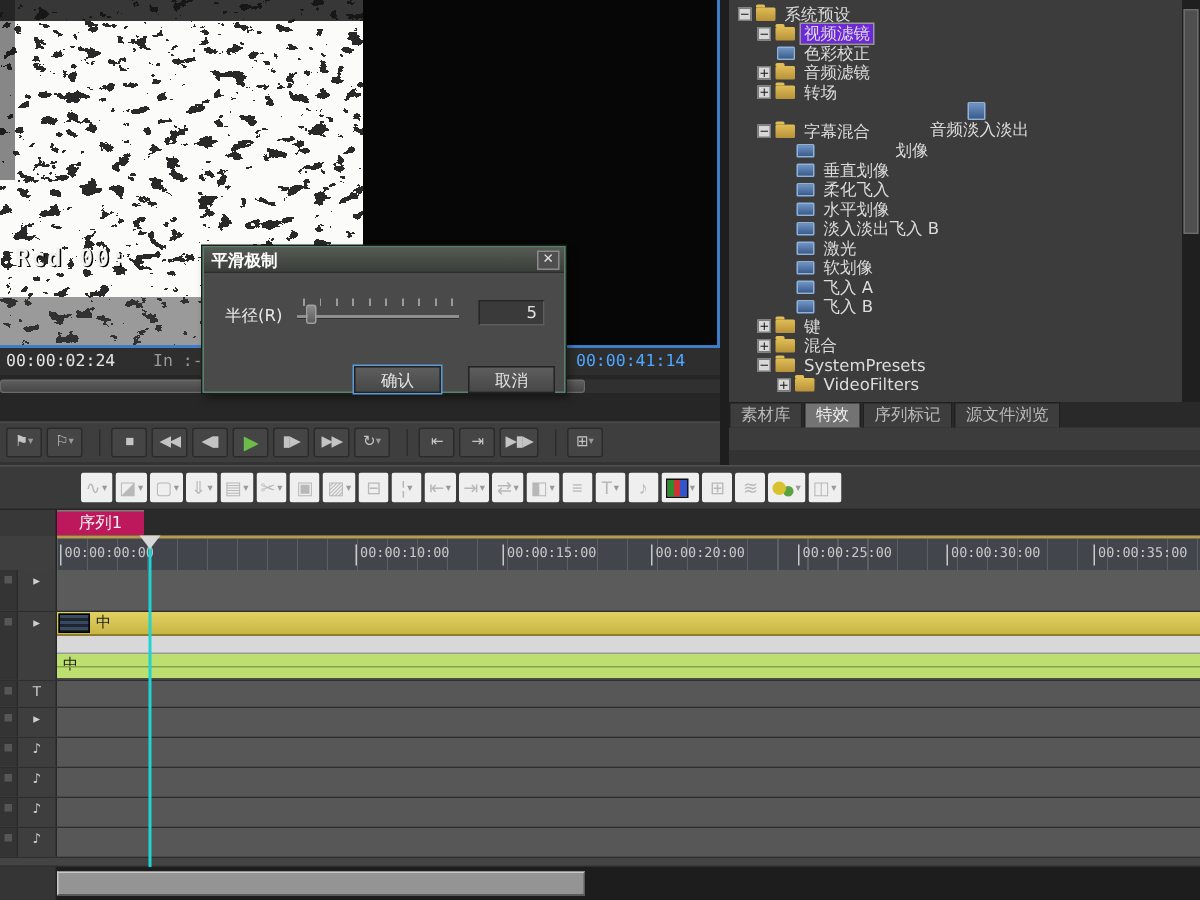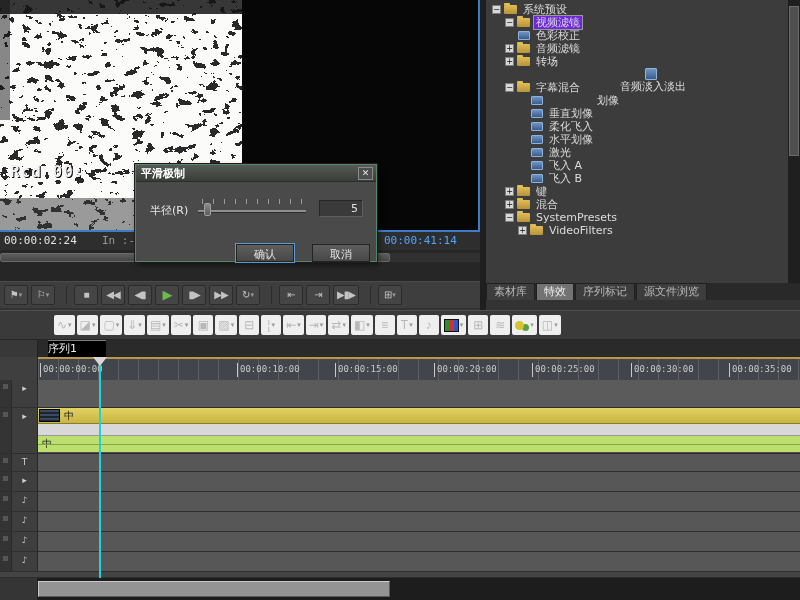--- a/index.html
+++ b/index.html
@@ -38,39 +38,39 @@
   .exp{width:9px;height:9px;background:#d8d8d8;border:1px solid #7c7c7c;color:#111;font-size:8px;line-height:8px;
        text-align:center;margin-right:3px;box-sizing:border-box;flex:0 0 9px;}
   .fold{width:13px;height:9px;background:linear-gradient(#e0bd55,#b8923a);border-radius:1px;margin-right:4px;position:relative;flex:0 0 13px;}
   .fold::before{content:"";position:absolute;left:0;top:-2px;width:6px;height:2px;background:#e0bd55;border-radius:1px 1px 0 0;}
   .fxic{width:12px;height:9px;background:linear-gradient(#6f94c4,#3a5c8c);border:1px solid #8fb2dc;border-radius:1px;
         margin-right:4px;box-sizing:border-box;flex:0 0 12px;}
   .tlabel{padding:0 2px;}
   .trow-item.sel .tlabel{background:#6d28d9;outline:1px solid #979797;}
   .vscroll{position:absolute;right:0;top:0;width:12px;height:283px;background:#1f1f1f;}
   .vthumb{position:absolute;left:1px;top:6px;width:10px;height:150px;background:#4f4f4f;border:1px solid #6b6b6b;box-sizing:border-box;}
-  .ptabs{position:absolute;left:0;top:283px;width:314px;height:17px;background:#292929;display:flex;align-items:flex-end;}
+  .ptabs{position:absolute;left:0;top:268px;width:314px;height:17px;background:#292929;display:flex;align-items:flex-end;}
   .ptab{height:16px;padding:0 7px;background:#3d3d3d;border:1px solid #202020;border-bottom:none;
         color:#b9b9b9;font-size:11px;line-height:16px;margin-right:1px;}
   .ptab.active{background:#737373;color:#efefef;}
   
   .toolbar{position:absolute;left:0;top:310px;width:800px;height:30px;background:#3a3a3a;
            border-top:1px solid #505050;border-bottom:1px solid #262626;box-sizing:border-box;
            display:flex;align-items:center;gap:2px;padding-left:54px;}
   .tbbtn{height:20px;min-width:20px;padding:0 2px;display:flex;align-items:center;justify-content:center;gap:1px;
          color:#b8b8b8;font-size:12px;border:1px solid transparent;border-radius:2px;}
   .tbbtn .g{line-height:18px;}
   .tbbtn.color::before{content:"";width:13px;height:11px;background:linear-gradient(90deg,#2e8b2e 0 33%,#cc3333 33% 66%,#3355cc 66%);border:1px solid #111;}
   .tbbtn.circles::before{content:"";width:9px;height:9px;border-radius:50%;background:#d6c32f;box-shadow:6px 2px 0 -1px #59a33f;margin-right:5px;}
   
   .timeline{position:absolute;left:0;top:340px;width:800px;height:260px;background:#2a2a2a;}
   .seqrow{position:absolute;left:0;top:0;width:800px;height:17px;background:#2a2a2a;}
   .seqcorner{position:absolute;left:0;top:0;width:38px;height:17px;background:#383838;border-right:1px solid #222;box-sizing:border-box;}
-  .seqtab{position:absolute;left:48px;top:0;width:58px;height:17px;background:#000000;border-top:1px solid #7c7c7c;
-          color:#f0f0f0;font-size:11px;line-height:16px;box-sizing:border-box;}
+  .seqtab{position:absolute;left:38px;top:0;width:58px;height:17px;background:#be185d;border-top:1px solid #7c7c7c;
+          color:#f0f0f0;font-size:11px;line-height:16px;text-align:center;box-sizing:border-box;}
   .rulerrow{position:absolute;left:0;top:17px;width:800px;height:23px;}
   .rcorner{position:absolute;left:0;top:0;width:38px;height:23px;background:#3f3f3f;border-right:1px solid #222;box-sizing:border-box;}
   .ruler{position:absolute;left:38px;top:0;width:762px;height:23px;background:#43454c;
          border-top:2px solid #b59a4c;box-sizing:border-box;
          background-image:repeating-linear-gradient(90deg,rgba(255,255,255,.14) 0 1px,transparent 1px 20px);}
   .tick{position:absolute;top:4px;font-family:"DejaVu Sans Mono","Liberation Mono",monospace;
         font-size:9px;color:#c9c9c9;border-left:1px solid #c9c9c9;padding-left:2px;height:14px;line-height:12px;}
   .tracks{position:absolute;left:0;top:40px;width:800px;height:198px;background:#4a4a4a;}
   .trk{display:flex;border-bottom:1px solid #2e2e2e;box-sizing:border-box;}
   .h28{height:28px;} .hclip{height:46px;} .h18{height:18px;} .h20{height:20px;} .h6f{height:6px;background:#444;}
@@ -304,27 +304,37 @@
           <span class="tlabel">柔化飞入</span>
         </div>
 
         <div class="trow-item" style="padding-left: 45px; align-items: center;">
 
           <span class="fxic"></span>
           <span class="tlabel">水平划像</span>
         </div>
 
 
-
         <div class="trow-item" style="padding-left: 45px;">
 
           <span class="fxic"></span>
+          <span class="tlabel">淡入淡出飞入 B</span>
+        </div>
+
+        <div class="trow-item" style="padding-left: 45px;">
+
+          <span class="fxic"></span>
           <span class="tlabel">激光</span>
         </div>
 
+        <div class="trow-item" style="padding-left: 45px;">
+
+          <span class="fxic"></span>
+          <span class="tlabel">软划像</span>
+        </div>
 
         <div class="trow-item" style="padding-left: 45px;">
 
           <span class="fxic"></span>
           <span class="tlabel">飞入 A</span>
         </div>
 
         <div class="trow-item" style="padding-left: 45px;">
 
           <span class="fxic"></span>

